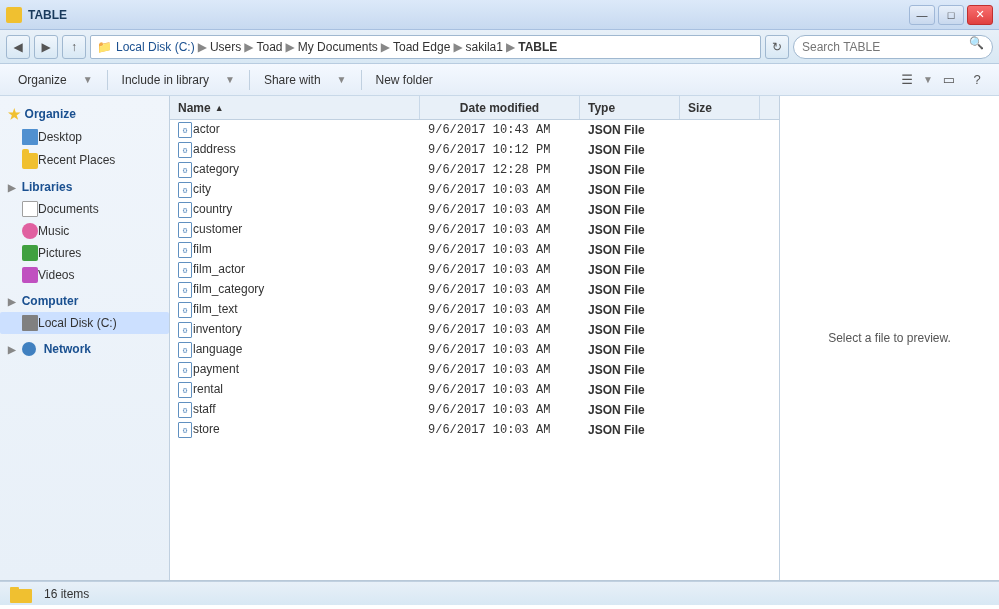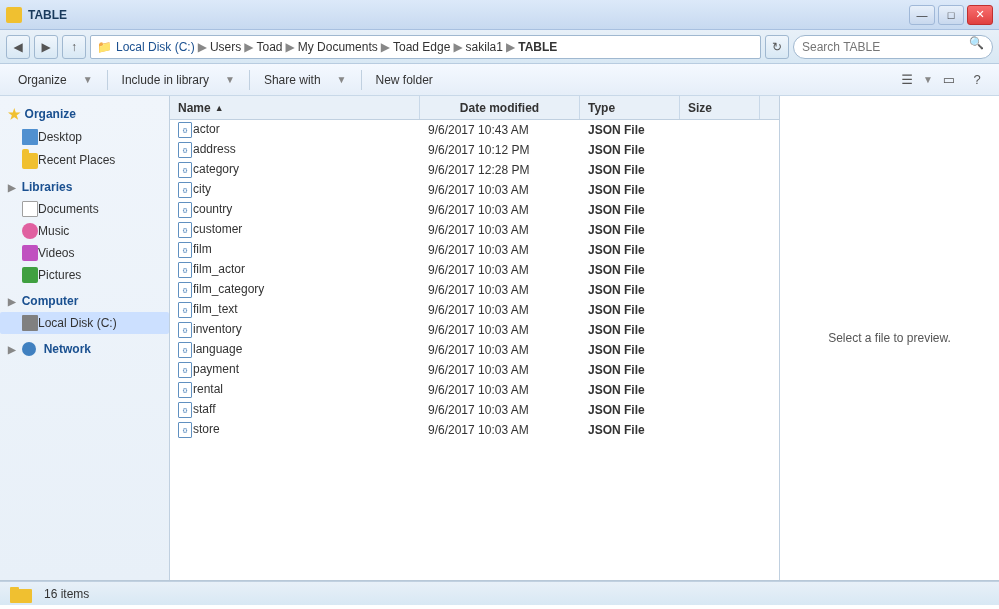--- a/index.html
+++ b/index.html
@@ -286,21 +286,21 @@
       font-size: 12px;
       color: #333;
       white-space: nowrap;
       overflow: hidden;
       text-overflow: ellipsis;
     }
     .file-cell-name {
       width: 250px;
       display: flex; align-items: flex-start; gap: 1px;
     }
-    .file-cell-date { width: 160px; }
+    .file-cell-date { width: 160px; font-family: Liberation Mono, monospace; }
     .file-cell-type { width: 100px; font-weight: bold; }
     .file-cell-size { width: 80px; }
 
     .json-icon {
       width: 14px; height: 16px;
       background: white;
       border: 1px solid #6090c0;
       border-radius: 1px;
       flex-shrink: 0;
       display: flex; align-items: center; justify-content: center;
@@ -444,26 +444,26 @@
       </div>
       <div class="sidebar-item">
         <div class="icon-doc item-icon"></div>
         <span>Documents</span>
       </div>
       <div class="sidebar-item">
         <div class="icon-music item-icon"></div>
         <span>Music</span>
       </div>
       <div class="sidebar-item">
+        <div class="icon-pictures item-icon"></div>
+        <span>Pictures</span>
+      </div>
+      <div class="sidebar-item">
         <div class="icon-videos item-icon"></div>
         <span>Videos</span>
-      </div>
-      <div class="sidebar-item">
-        <div class="icon-pictures item-icon"></div>
-        <span>Pictures</span>
       </div>
     </div>
 
     <div class="sidebar-section">
       <div class="sidebar-header">
         <span class="expand-arrow">▶</span>
         <span>Computer</span>
       </div>
       <div class="sidebar-item selected">
         <div class="icon-disk item-icon"></div>

